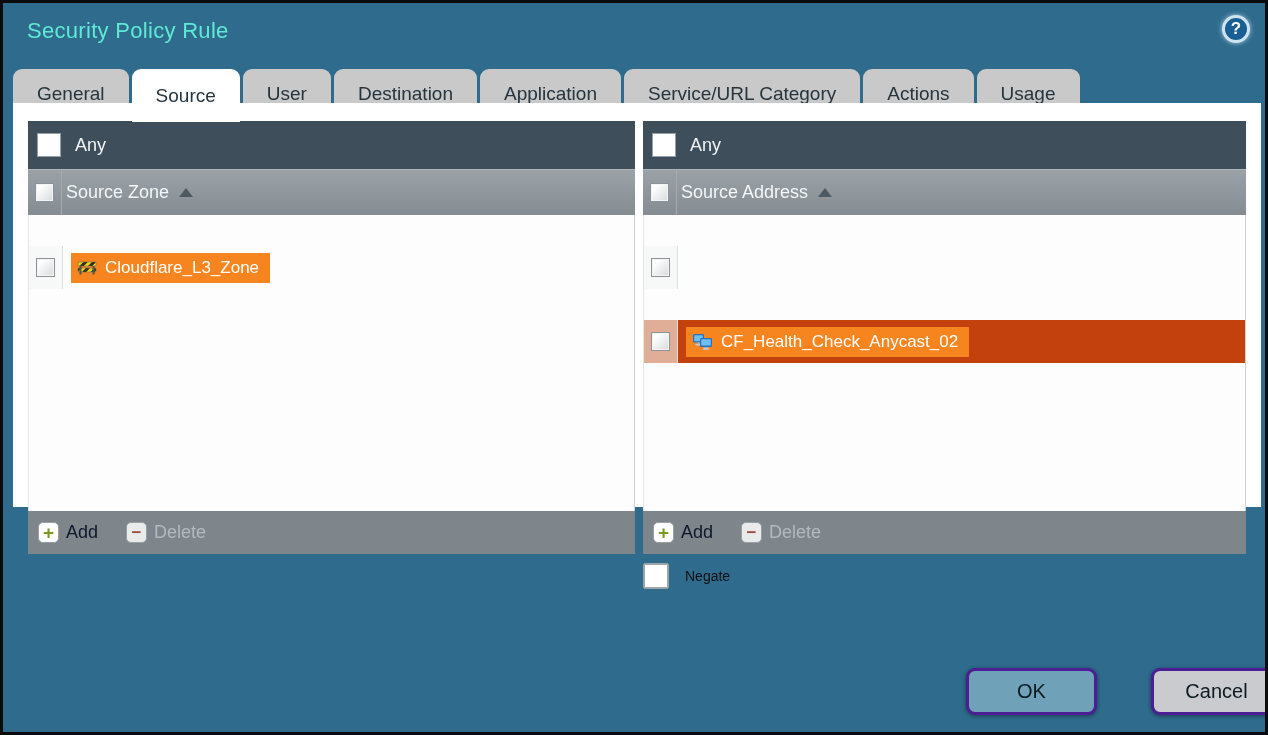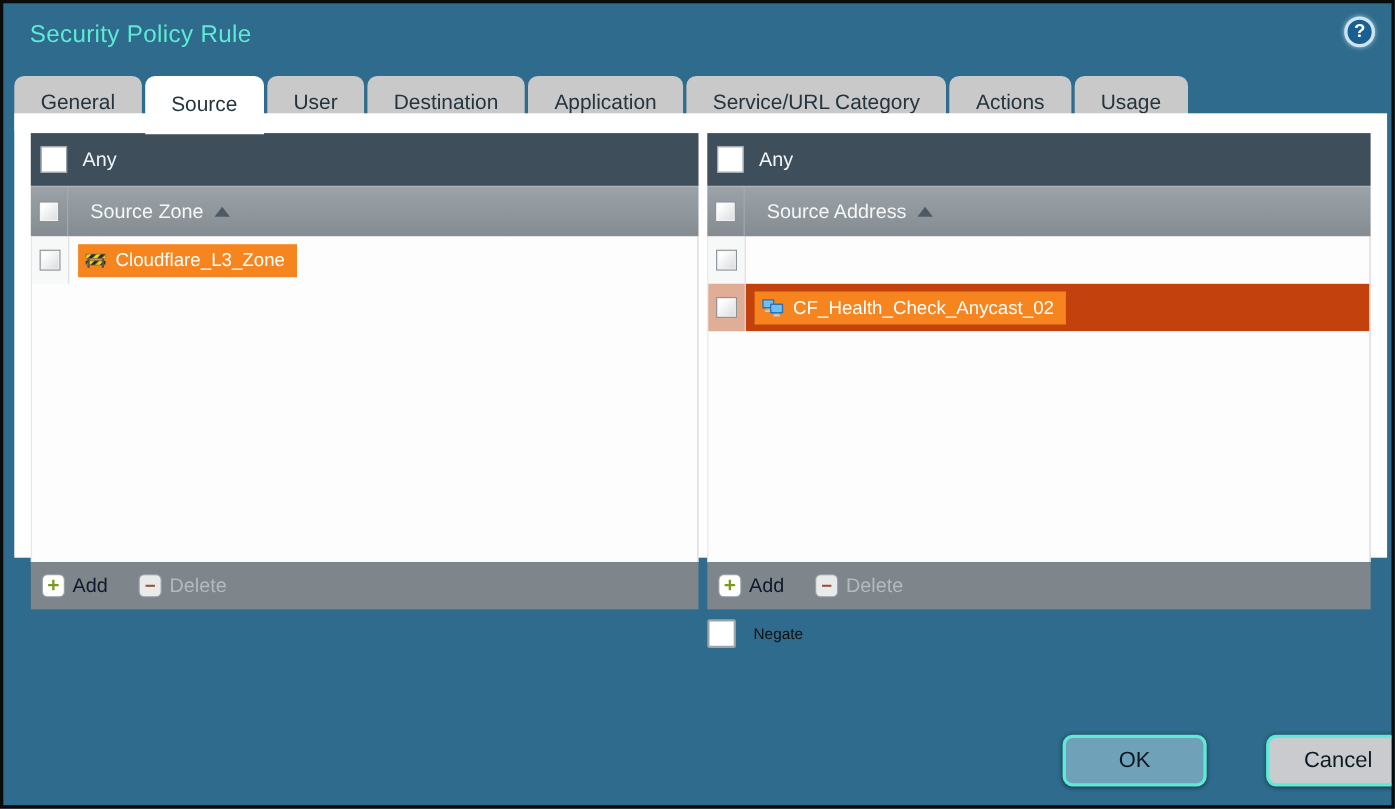--- a/index.html
+++ b/index.html
@@ -61,33 +61,33 @@
   }
   .cb-cell {
     width:34px; align-self:stretch; display:flex; align-items:center;
     justify-content:center; border-right:1px solid #a5abb0; flex:0 0 auto;
   }
   .checkbox-3d {
     width:19px; height:19px; border:1px solid #8b9298;
     background:linear-gradient(135deg,#ffffff 20%,#d8dadc);
     box-shadow:inset 0 0 0 1px #f3f4f4; cursor:pointer; flex:0 0 auto;
   }
-  .col-header-label { color:#f4f6f7; font-size:18px; margin-left:20px; }
+  .col-header-label { color:#f4f6f7; font-size:18px; margin-left:4px; }
   .sort-asc-icon {
     width:0; height:0; margin-left:10px;
     border-left:7px solid transparent; border-right:7px solid transparent;
     border-bottom:9px solid #4e5a63;
   }
 
   .rows-area {
     height:296px; background:#fdfdfd;
     border-left:1px solid #e3e5e6; border-right:1px solid #cfd2d4;
     overflow:hidden;
   }
-  .row { height:43px; display:flex; align-items:center; }
+  .row { height:43px; display:flex; align-items:center;margin-top:31px; }
   .row.alt { background:#c2410c; }
   .row .cb-cell { border-right:1px solid #dcdedf; background:rgba(244,245,245,.6); }
   .row-chip {
     margin-left:8px; height:30px; display:inline-flex; align-items:center;
     background:#F6851F; color:#fff; font-size:17px;
     padding:0 11px 0 6px; gap:8px; cursor:pointer;
   }
   .row-chip svg { display:block; }
 
   .panel-footer {
@@ -111,21 +111,21 @@
   }
   .negate-checkbox {
     width:26px; height:26px; background:#fff; border:2px solid #9ea5aa;
     border-radius:2px; cursor:pointer;
   }
   .negate-label { margin-left:16px; font-size:14px; color:#111; }
 
   
   .btn {
     position:absolute; top:665px; width:131px; height:47px;
-    border:3px solid #5eead4; border-radius:9px; font-size:20px; color:#0d1a22;
+    border:3px solid #4c1d95; border-radius:9px; font-size:20px; color:#0d1a22;
     display:flex; align-items:center; justify-content:center; cursor:pointer;
     box-shadow:0 1px 4px rgba(0,0,0,.45);
     font-family:"Liberation Sans", sans-serif;
   }
   .btn-ok     { left:963px;  background:#6FA2B9; }
   .btn-cancel { left:1148px; background:#C9CBCE; }
 </style>
 </head>
 <body>
 

